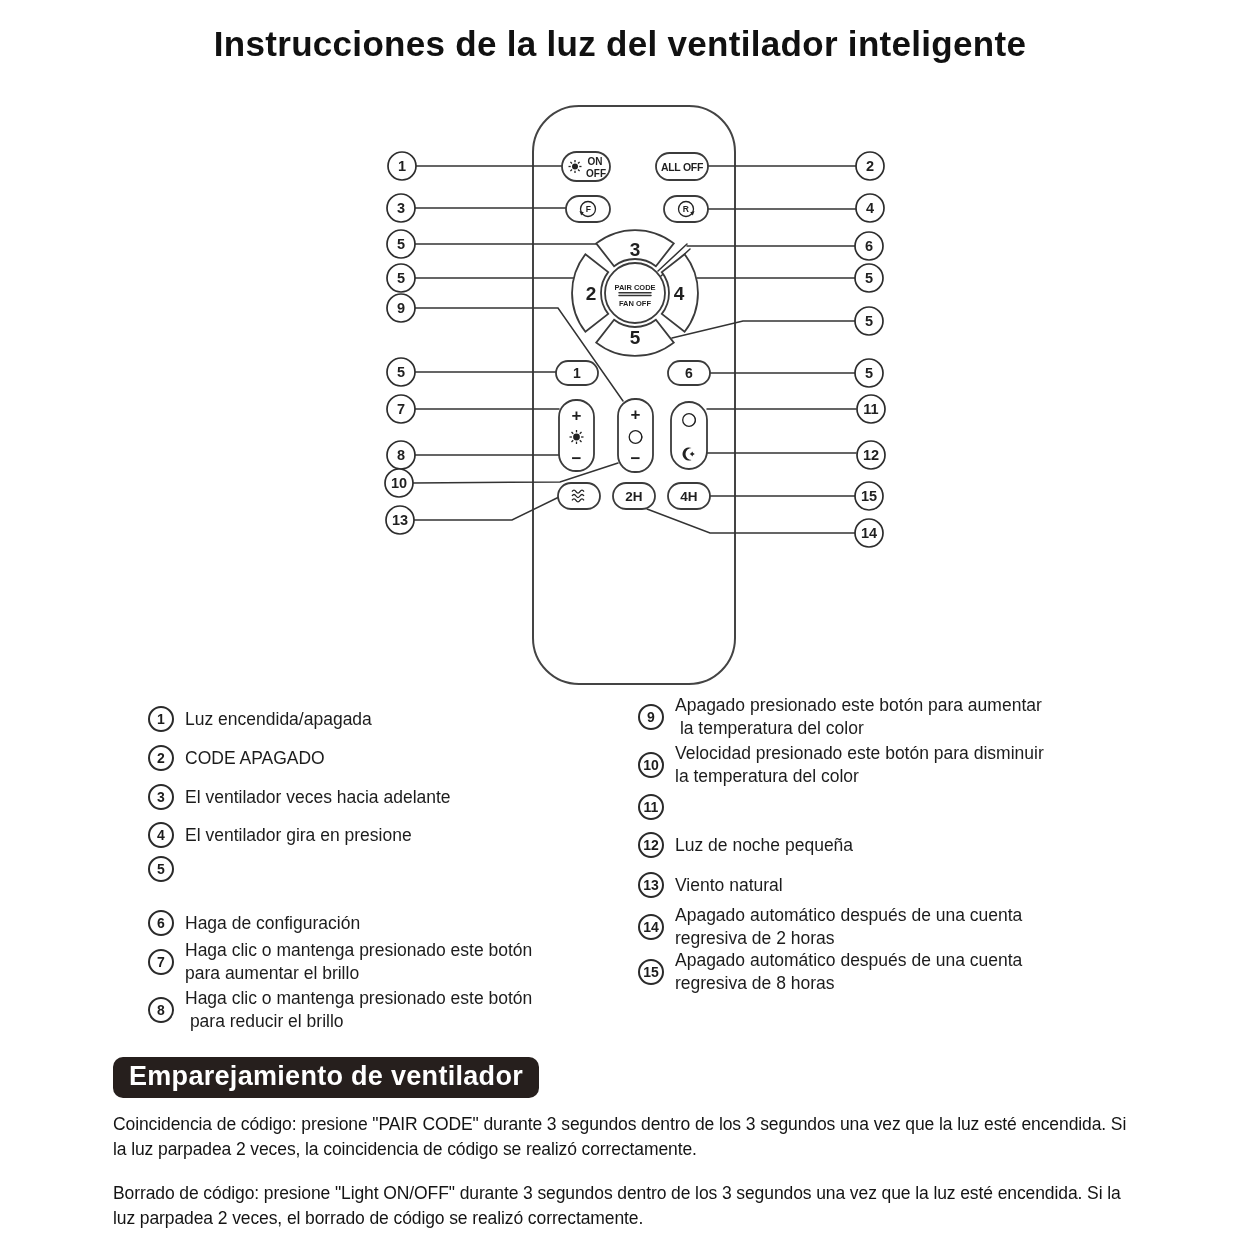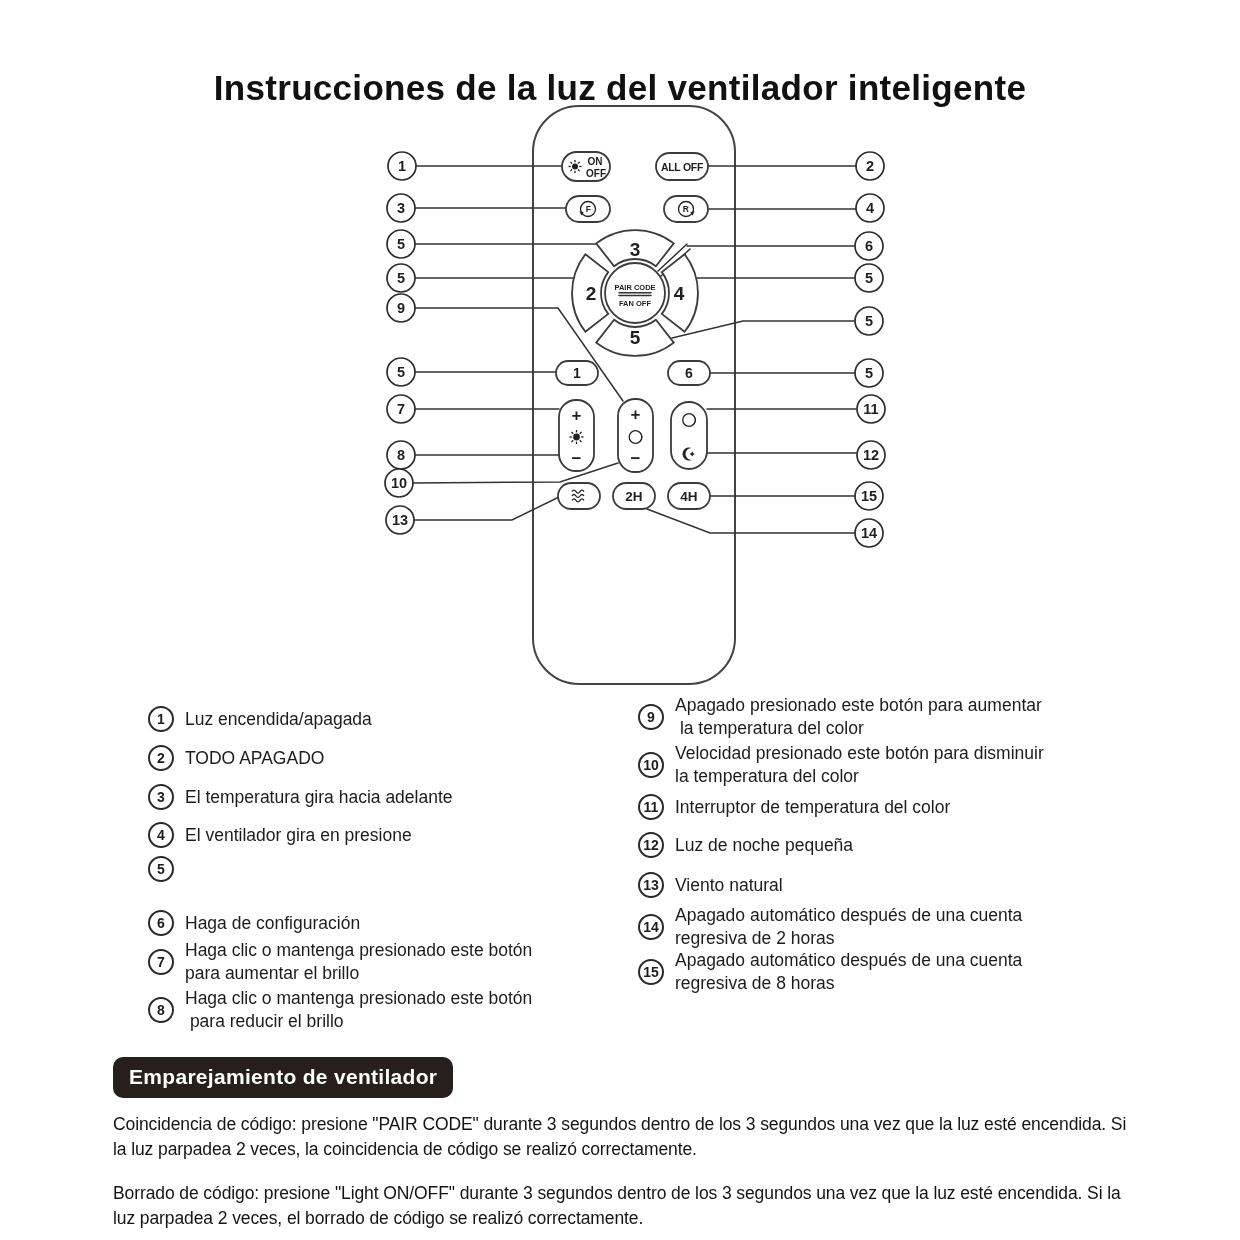--- a/index.html
+++ b/index.html
@@ -1,38 +1,38 @@
 <!DOCTYPE html>
 <html><head>
 <meta charset="utf-8">
 <style>
   html,body{margin:0;padding:0;background:#fff;}
   .page{position:relative;width:1240px;height:1240px;background:#fff;overflow:hidden;
         font-family:"Liberation Sans",sans-serif;color:#1a1a1a;}
   .title{position:absolute;top:24px;left:0;width:100%;text-align:center;
-         font-size:35px;font-weight:bold;letter-spacing:.3px;color:#111;margin-top:44px;}
+         font-size:35px;font-weight:bold;letter-spacing:.3px;color:#111;}
   svg.diagram{position:absolute;left:0;top:0;}
   svg text{font-family:"Liberation Sans",sans-serif;fill:#1f1f1f;}
   .oln{fill:#fff;stroke:#3b3b3b;stroke-width:1.8;}
   .body-oln{fill:#fff;stroke:#444;stroke-width:2;}
   .ld{stroke:#333;stroke-width:1.5;fill:none;stroke-linecap:round;}
   .co{fill:#fff;stroke:#2d2d2d;stroke-width:1.7;}
   .cot{font-size:14.5px;font-weight:600;text-anchor:middle;}
   .ic{stroke:#222;stroke-width:1.3;fill:none;}
   .icf{fill:#222;stroke:none;}
   .bt{font-weight:bold;text-anchor:middle;}
   .pet{font-size:19px;font-weight:600;text-anchor:middle;}
   .litem{position:absolute;display:flex;align-items:center;gap:11px;color:#1c1c1c;}
   .lnum{flex:0 0 auto;box-sizing:border-box;width:26px;height:26px;border:2px solid #2a2a2a;
         border-radius:50%;display:flex;align-items:center;justify-content:center;
         font-size:14px;font-weight:600;}
   .llines{font-size:17.5px;}
   .llines div{line-height:23px;white-space:pre-wrap;}
   .pair-head{position:absolute;left:113px;top:1057px;background:#261f1d;color:#fff;
-             font-weight:bold;font-size:21px;line-height:33px;padding:3px 16px 5px;
+             font-weight:bold;font-size:27px;line-height:33px;padding:3px 16px 5px;
              border-radius:10px;letter-spacing:.3px;}
   .para{position:absolute;left:113px;width:1020px;font-size:17.5px;line-height:25px;
         color:#141414;letter-spacing:-0.1px;}
 </style>
 </head>
 <body>
 
 <div class="page">
 
   <div class="title">Instrucciones de la luz del ventilador inteligente</div>
@@ -289,27 +289,27 @@
 
   <div class="litem" style="left:148px;top:706px;width:500px">
     <span class="lnum">1</span>
     <div class="llines">
         <div>Luz encendida/apagada</div>
       </div>
   </div>
   <div class="litem" style="left:148px;top:745px;width:500px">
     <span class="lnum">2</span>
     <div class="llines">
-        <div>TODO APAGADO</div>
+        <div>CODE APAGADO</div>
       </div>
   </div>
   <div class="litem" style="left:148px;top:784px;width:500px">
     <span class="lnum">3</span>
     <div class="llines">
-        <div>El temperatura gira hacia adelante</div>
+        <div>El ventilador veces hacia adelante</div>
       </div>
   </div>
   <div class="litem" style="left:148px;top:822px;width:500px">
     <span class="lnum">4</span>
     <div class="llines">
         <div>El ventilador gira en presione</div>
       </div>
   </div>
   <div class="litem" style="left:148px;top:856px;width:520px">
     <span class="lnum">5</span>
@@ -346,23 +346,20 @@
   </div>
   <div class="litem" style="left:638px;top:742px;width:500px">
     <span class="lnum">10</span>
     <div class="llines">
         <div>Velocidad presionado este botón para disminuir</div>
         <div>la temperatura del color</div>
       </div>
   </div>
   <div class="litem" style="left:638px;top:794px;width:500px">
     <span class="lnum">11</span>
-    <div class="llines">
-        <div>Interruptor de temperatura del color</div>
-      </div>
   </div>
   <div class="litem" style="left:638px;top:832px;width:500px">
     <span class="lnum">12</span>
     <div class="llines">
         <div>Luz de noche pequeña</div>
       </div>
   </div>
   <div class="litem" style="left:638px;top:872px;width:500px">
     <span class="lnum">13</span>
     <div class="llines">

